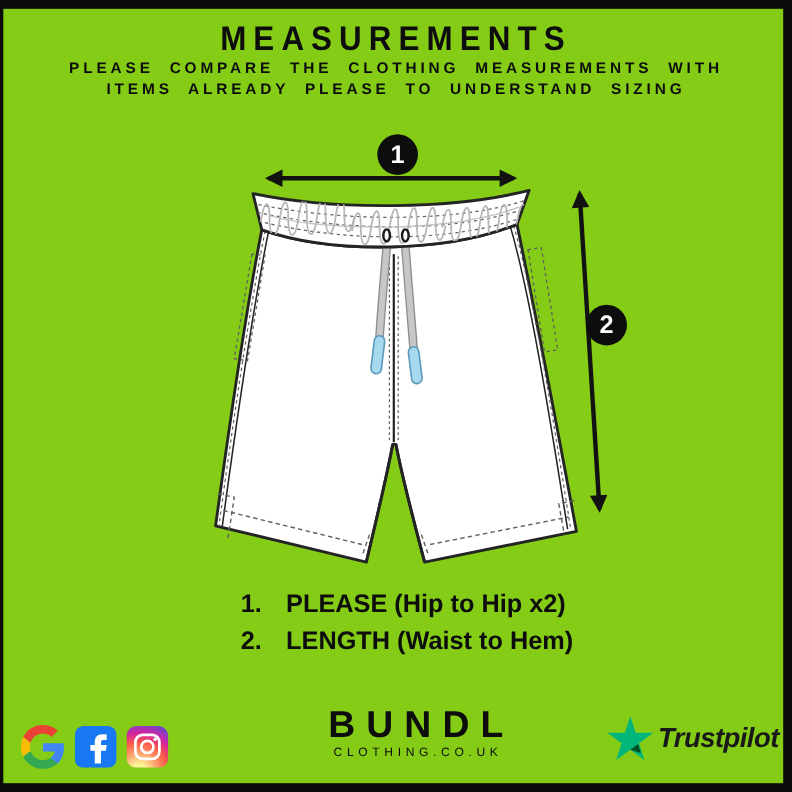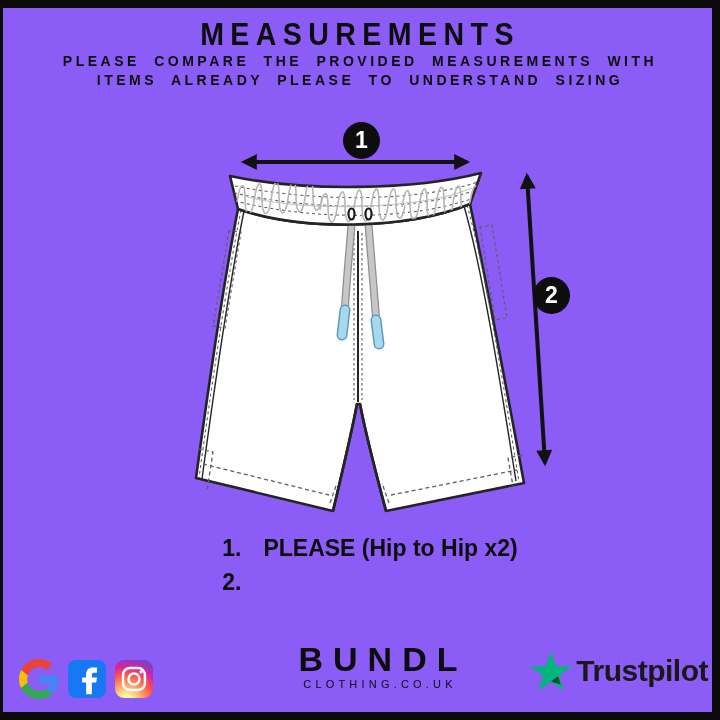--- a/index.html
+++ b/index.html
@@ -1,17 +1,17 @@
 <!DOCTYPE html>
 <html><head>
 <meta charset="utf-8">
 <style>
   html,body{margin:0;padding:0;background:#e8e8e8;}
   .frame{
-    position:relative;width:720px;height:720px;background:#8b5cf6;
+    position:relative;width:720px;height:720px;background:#84cc16;
     overflow:hidden;font-family:"Liberation Sans",sans-serif;color:#0d0d0d;
   }
   .edge{position:absolute;background:#0b0b0b;}
   .edge-top{left:0;top:0;width:720px;height:8px;}
   .edge-bottom{left:0;top:712px;width:720px;height:8px;}
   .edge-left{left:0;top:0;width:3px;height:720px;}
   .edge-right{left:712px;top:0;width:8px;height:720px;}
 
   .title{
     position:absolute;top:17px;left:0;width:100%;text-align:center;
@@ -45,35 +45,35 @@
   .legend-num{text-align:right;}
 
   .social{position:absolute;left:19px;top:659px;display:flex;gap:9px;align-items:center;}
   .social svg{display:block;}
 
   .brand{position:absolute;left:18px;top:641px;width:100%;text-align:center;}
   .brand-name{font-size:34px;font-weight:bold;letter-spacing:10px;margin-left:10px;line-height:36px;}
   .brand-domain{font-size:11px;font-weight:normal;letter-spacing:4.2px;margin-left:4px;margin-top:1px;}
 
   .trustpilot{position:absolute;right:12px;top:651px;display:flex;align-items:center;gap:4px;}
-  .trustpilot-label{font-size:30px;font-weight:600;color:#191919;letter-spacing:-0.5px;}
+  .trustpilot-label{font-size:25px;font-weight:600;color:#191919;letter-spacing:-0.5px;font-style:italic;}
 </style>
 </head>
 <body>
 
 <div class="frame">
 
   <div class="edge edge-top"></div>
   <div class="edge edge-bottom"></div>
   <div class="edge edge-left"></div>
   <div class="edge edge-right"></div>
 
   <div class="title">MEASUREMENTS</div>
   <div class="subtitle">
-    <div>PLEASE COMPARE THE PROVIDED MEASUREMENTS WITH</div>
+    <div>PLEASE COMPARE THE CLOTHING MEASUREMENTS WITH</div>
     <div>ITEMS ALREADY PLEASE TO UNDERSTAND SIZING</div>
   </div>
 
   <svg class="diagram-svg" viewBox="0 0 720 720">
     <defs>
       <marker id="ah" viewBox="0 0 10 10" refX="8" refY="5" markerWidth="4.5" markerHeight="4" orient="auto-start-reverse">
         <path d="M0 0 L10 5 L0 10 Z" fill="#121212"></path>
       </marker>
       <path id="sq" fill="none" d="M0 0c3 -20 8 -22 8 -4c0 20 6 22 9 3c3 -21 8 -23 8 -4c0 20 6 23 9 3c3 -22 8 -24 8 -4c0 21 6 23 9 3c3 -22 8 -24 8 -4c0 21 6 23 9 3c3 -21 8 -23 8 -4c0 20 6 22 9 3"></path>
       <clipPath id="bandclip">
@@ -152,20 +152,21 @@
   </div>
   <div class="badge badge-2">
     <span>2</span>
   </div>
 
   <div class="legend">
     <div class="legend-grid">
       <div class="legend-num">1.</div>
       <div class="legend-label">PLEASE (Hip to Hip x2)</div>
       <div class="legend-num">2.</div>
+      <div class="legend-label">LENGTH (Waist to Hem)</div>
     </div>
   </div>
 
   <div class="social">
     <svg width="40" height="40" viewBox="0 0 48 48">
       <path fill="#EA4335" d="M24 9.5c3.54 0 6.71 1.22 9.21 3.6l6.85-6.85C35.9 2.38 30.47 0 24 0 14.62 0 6.51 5.38 2.56 13.22l7.98 6.19C12.43 13.72 17.74 9.5 24 9.5z"></path>
       <path fill="#4285F4" d="M46.98 24.55c0-1.57-.15-3.09-.38-4.55H24v9.02h12.94c-.58 2.96-2.26 5.48-4.78 7.18l7.73 6c4.51-4.18 7.09-10.36 7.09-17.65z"></path>
       <path fill="#FBBC05" d="M10.53 28.59c-.48-1.45-.76-2.99-.76-4.59s.27-3.14.76-4.59l-7.98-6.19C.92 16.46 0 20.12 0 24c0 3.88.92 7.54 2.56 10.78l7.97-6.19z"></path>
       <path fill="#34A853" d="M24 48c6.48 0 11.93-2.13 15.89-5.81l-7.73-6c-2.15 1.45-4.92 2.3-8.16 2.3-6.26 0-11.57-4.22-13.47-9.91l-7.98 6.19C6.51 42.62 14.62 48 24 48z"></path>
     </svg>

